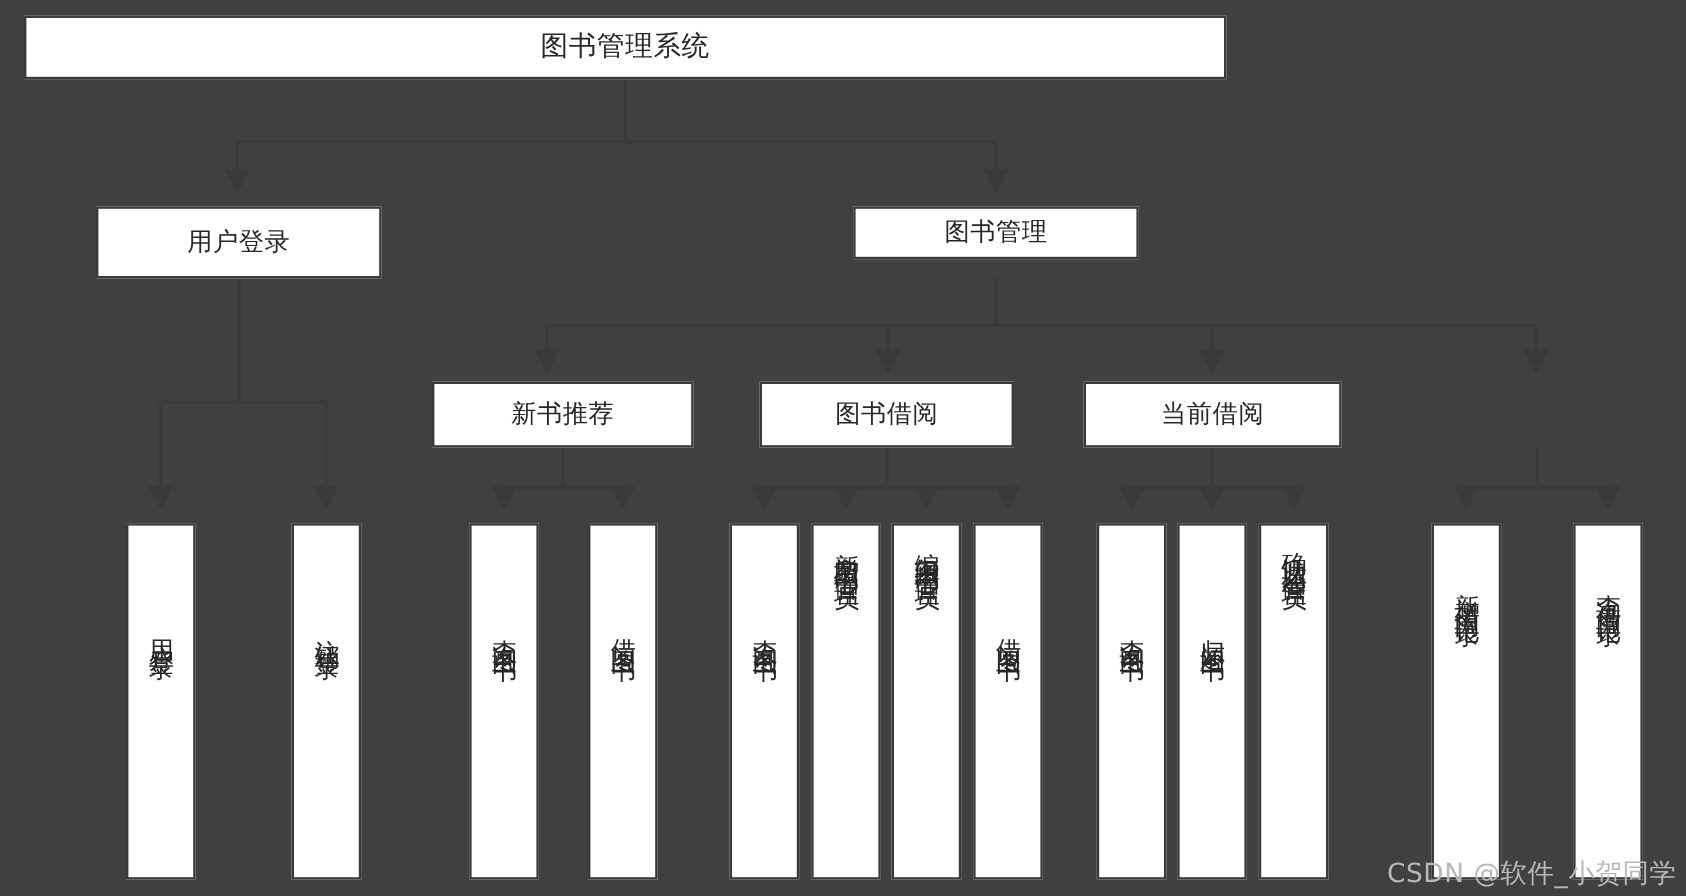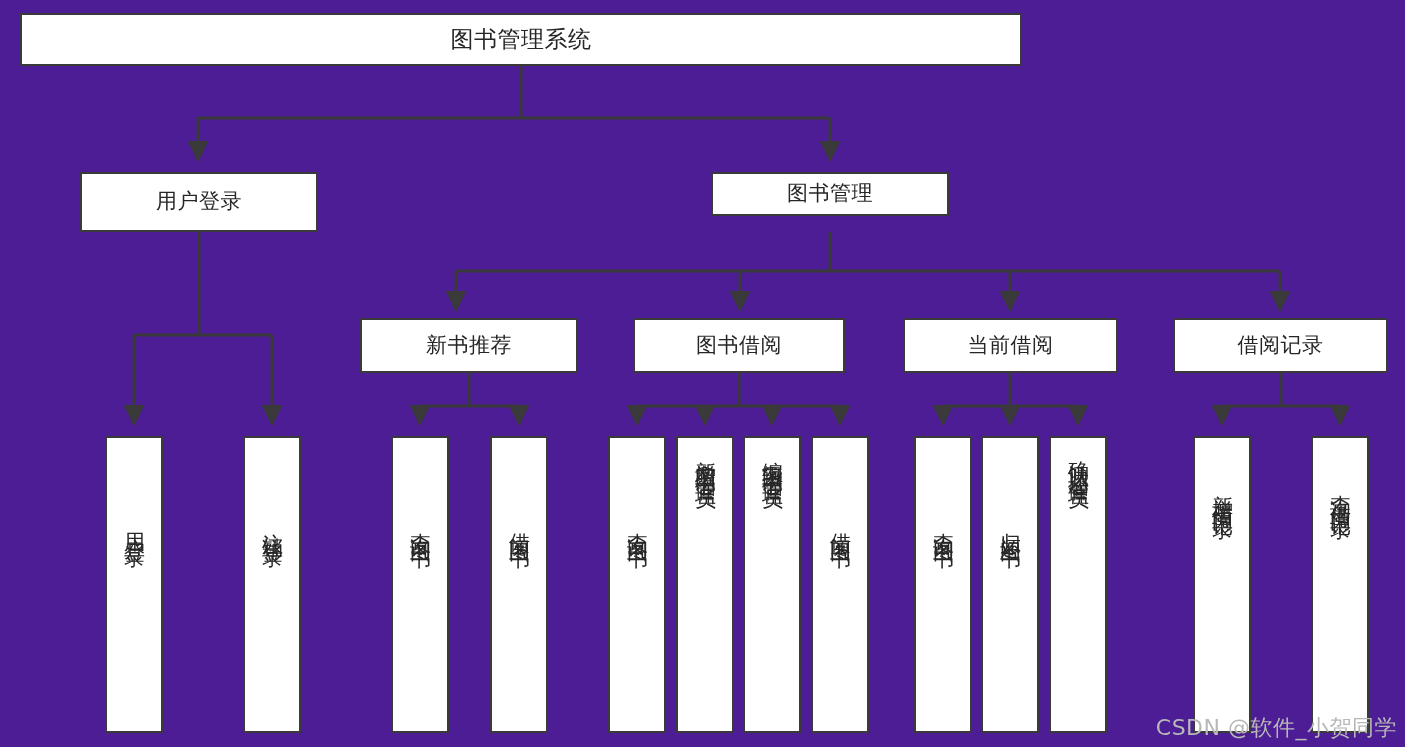--- a/index.html
+++ b/index.html
@@ -8,21 +8,21 @@
     padding: 0;
     background: #ffffff;
   }
   body {
     font-family: "DejaVu Sans", "Liberation Sans", sans-serif;
   }
   #canvas {
     position: relative;
     width: 1405px;
     height: 747px;
-    background: #4c1d95;
+    background: #404040;
     overflow: hidden;
   }
   svg#wires {
     position: absolute;
     left: 0;
     top: 0;
     width: 1405px;
     height: 747px;
     pointer-events: none;
   }
@@ -145,23 +145,20 @@
   </div>
 
   <div class="node h" style="left:633px; top:318px; width:212px; height:55px;">
     <span>图书借阅</span>
   </div>
 
   <div class="node h" style="left:903px; top:318px; width:215px; height:55px;">
     <span>当前借阅</span>
   </div>
 
-  <div class="node h" style="left:1173px; top:318px; width:215px; height:55px;">
-    <span>借阅记录</span>
-  </div>
 
   <div class="node v" style="left:105px; top:436px; width:58px; height:297px; padding-top:78px;">
     <span class="vtext">用户登录</span>
   </div>
 
   <div class="node v" style="left:243px; top:436px; width:58px; height:297px; padding-top:78px;">
     <span class="vtext">注销登录</span>
   </div>
 
   <div class="node v" style="left:391px; top:436px; width:58px; height:297px; padding-top:78px;">

